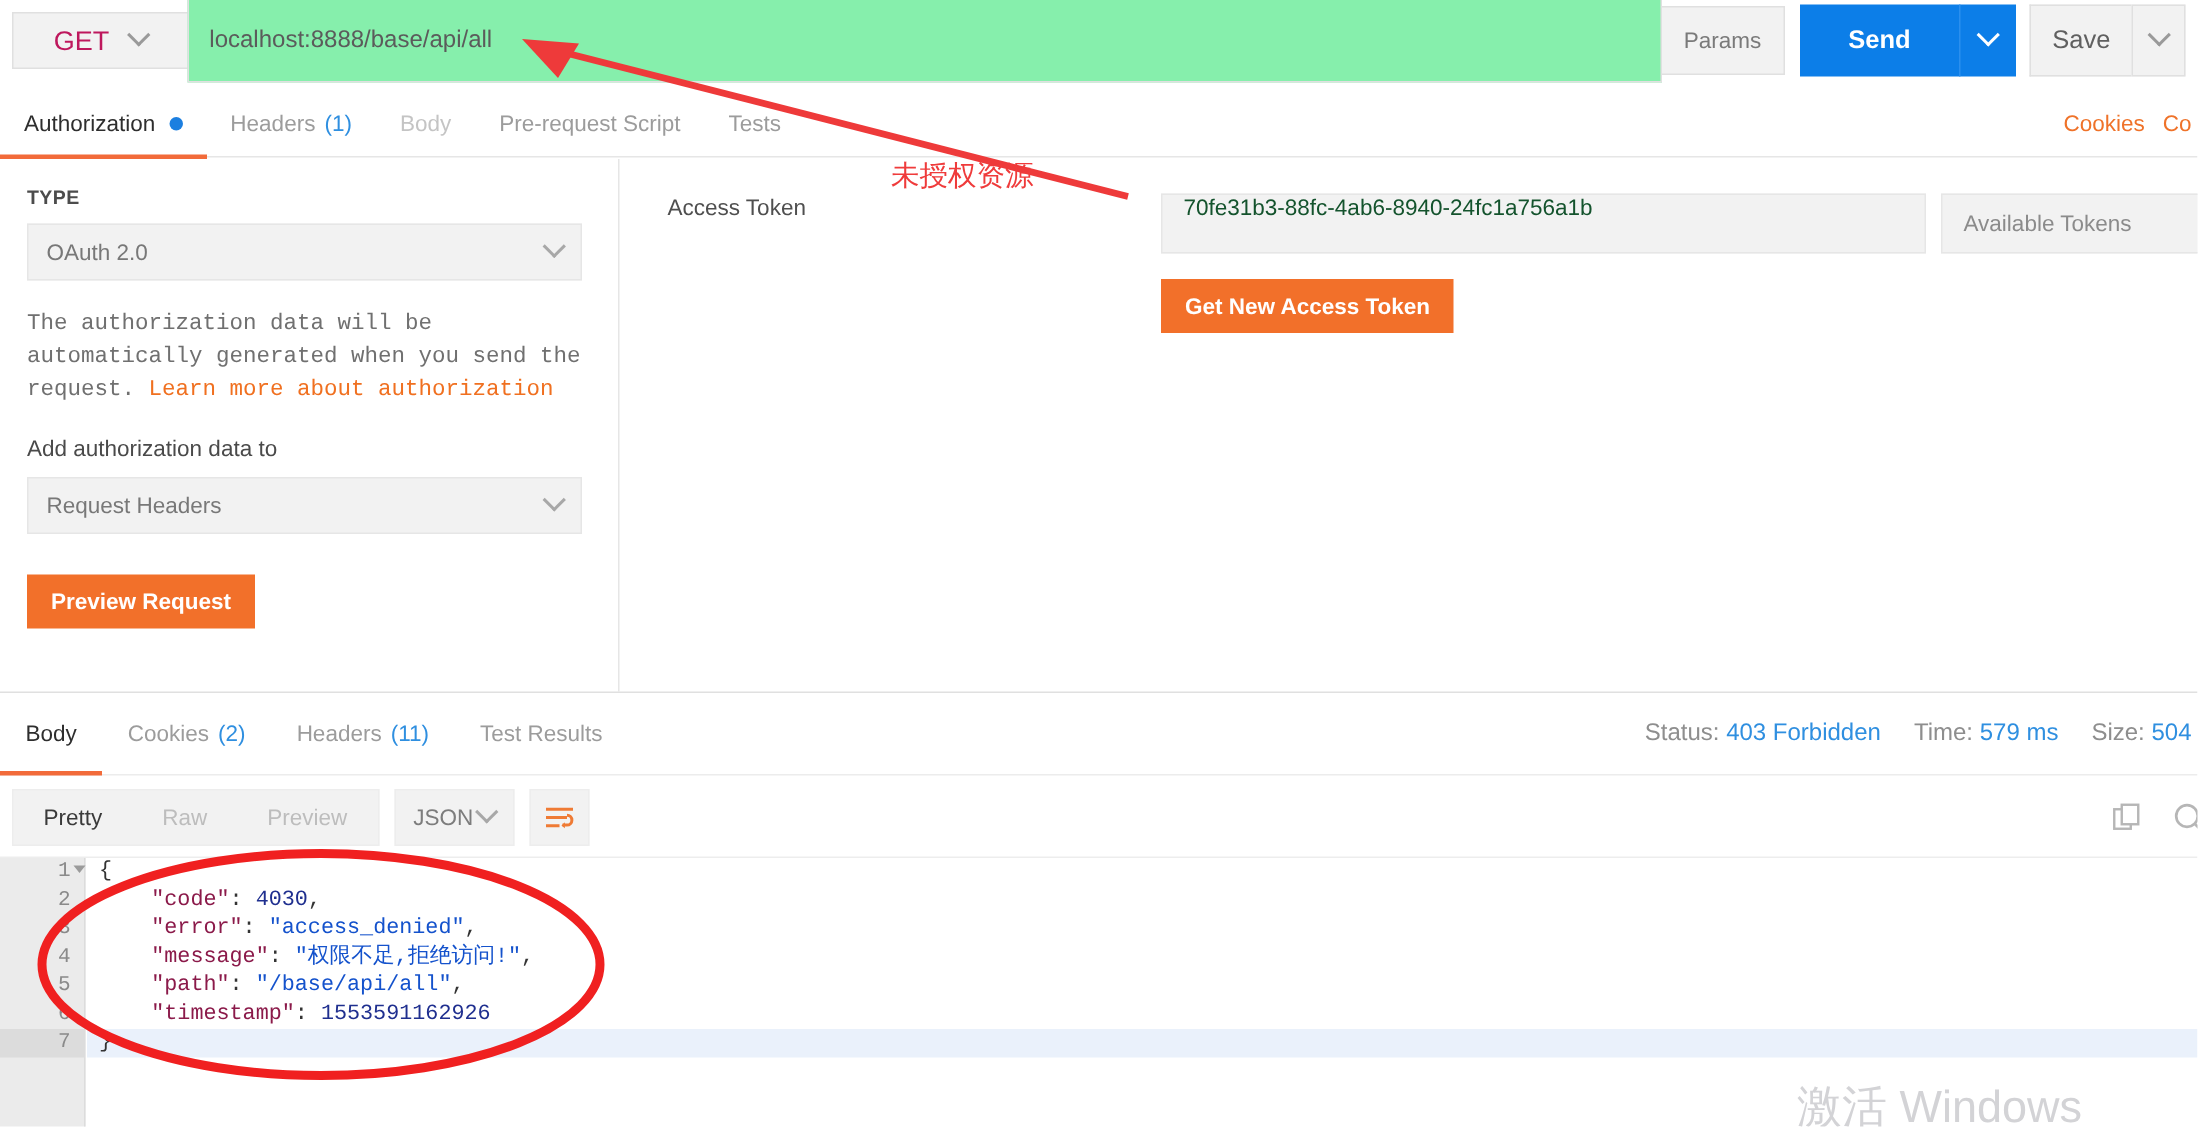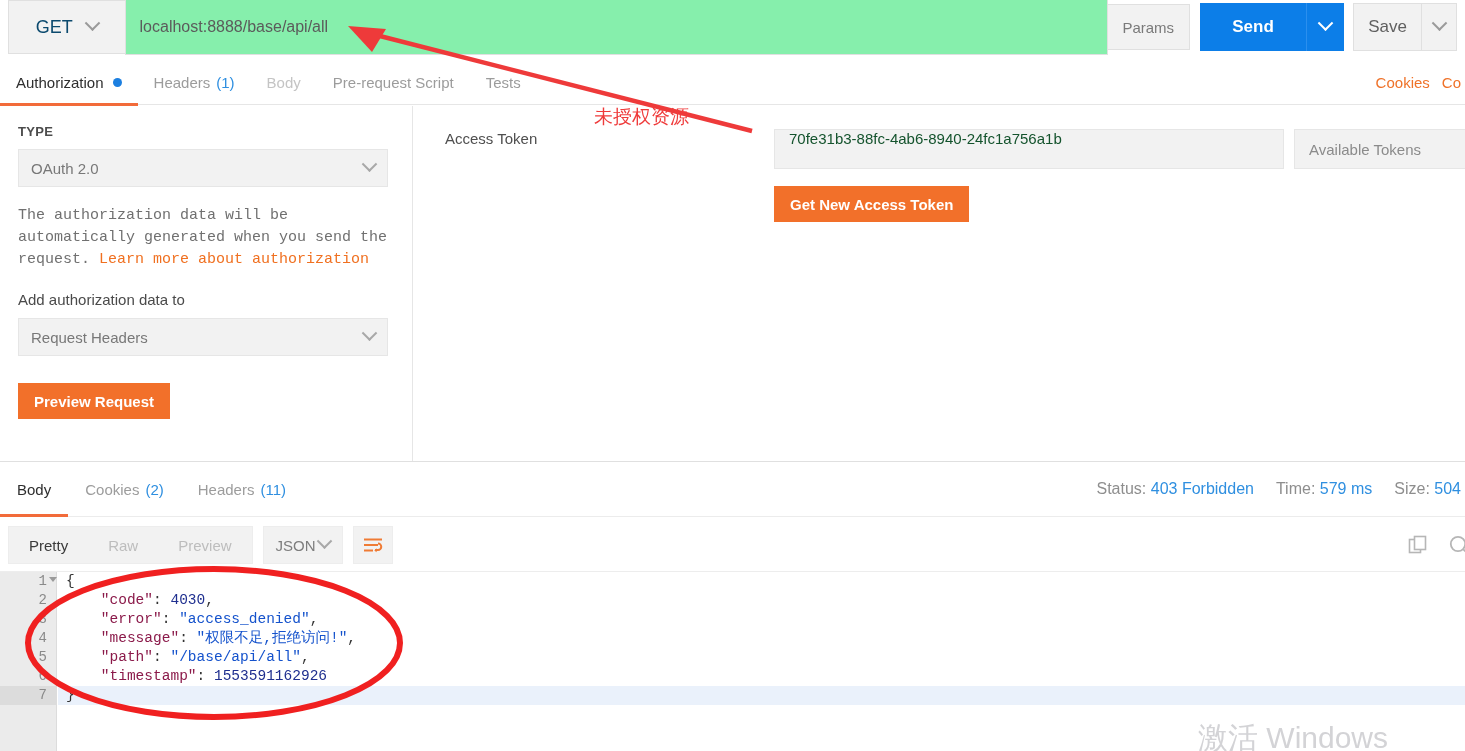--- a/index.html
+++ b/index.html
@@ -19,27 +19,27 @@
 
   
   .request-bar {
     position: absolute; left: 0; top: 0;
     width: 1465px; height: 54px;
     display: flex; align-items: center;
     padding: 0 8px;
     background: #ffffff;
   }
   .method-box {
-    width: 140px; height: 54px;
+    width: 140px; height: 38px;
     background: #f2f2f2;
     border: 1px solid #e0e0e0;
     border-right: none;
     display: flex; align-items: center; justify-content: center;
     gap: 14px;
-    color: #0c4a6e; font-size: 18px;
+    color: #be185d; font-size: 18px;
     cursor: pointer;
   }
   .chev {
     display: inline-block;
     width: 11px; height: 11px;
     border-right: 2px solid #9a9a9a;
     border-bottom: 2px solid #9a9a9a;
     transform: rotate(45deg) translate(-3px,-3px);
   }
   .url-box {
@@ -414,20 +414,23 @@
     <div class="rtab active">
       <span>Body</span>
     </div>
     <div class="rtab">
       <span>Cookies</span>
       <span class="badge">(2)</span>
     </div>
     <div class="rtab">
       <span>Headers</span>
       <span class="badge">(11)</span>
+    </div>
+    <div class="rtab">
+      <span>Test Results</span>
     </div>
     <div class="resp-meta">
       <span><span>Status:</span> <b>403 Forbidden</b></span>
       <span><span>Time:</span> <b>579 ms</b></span>
       <span><span>Size:</span> <b>504</b></span>
     </div>
   </div>
 
   <div class="resp-toolbar">
     <div class="seg">

